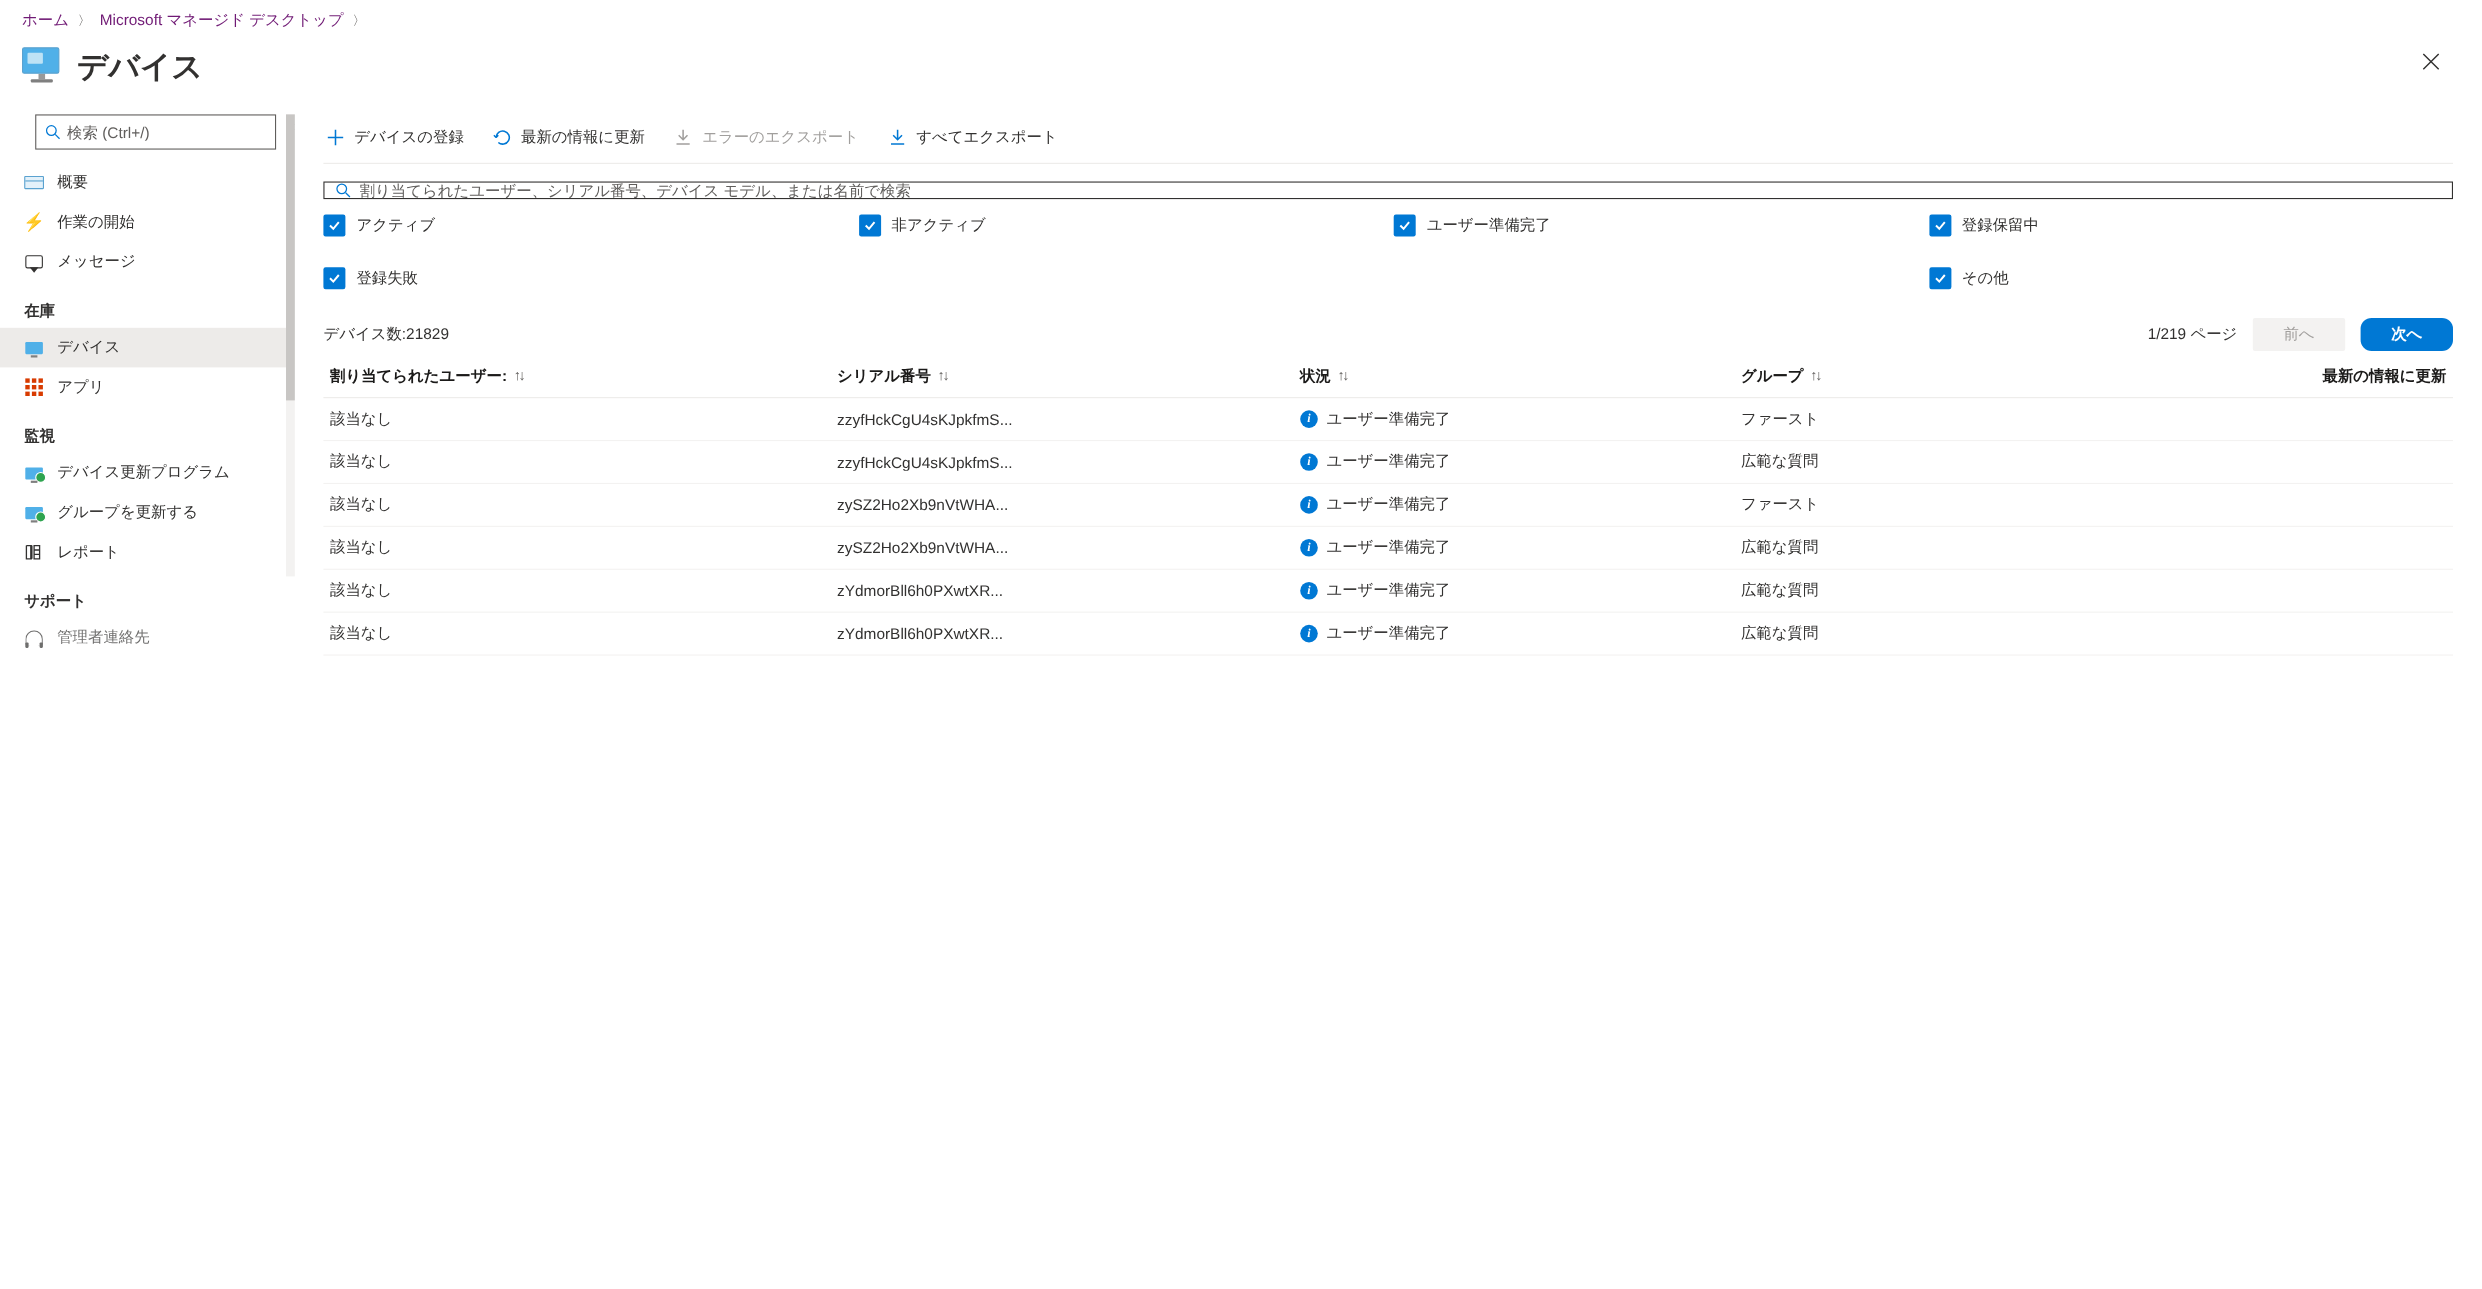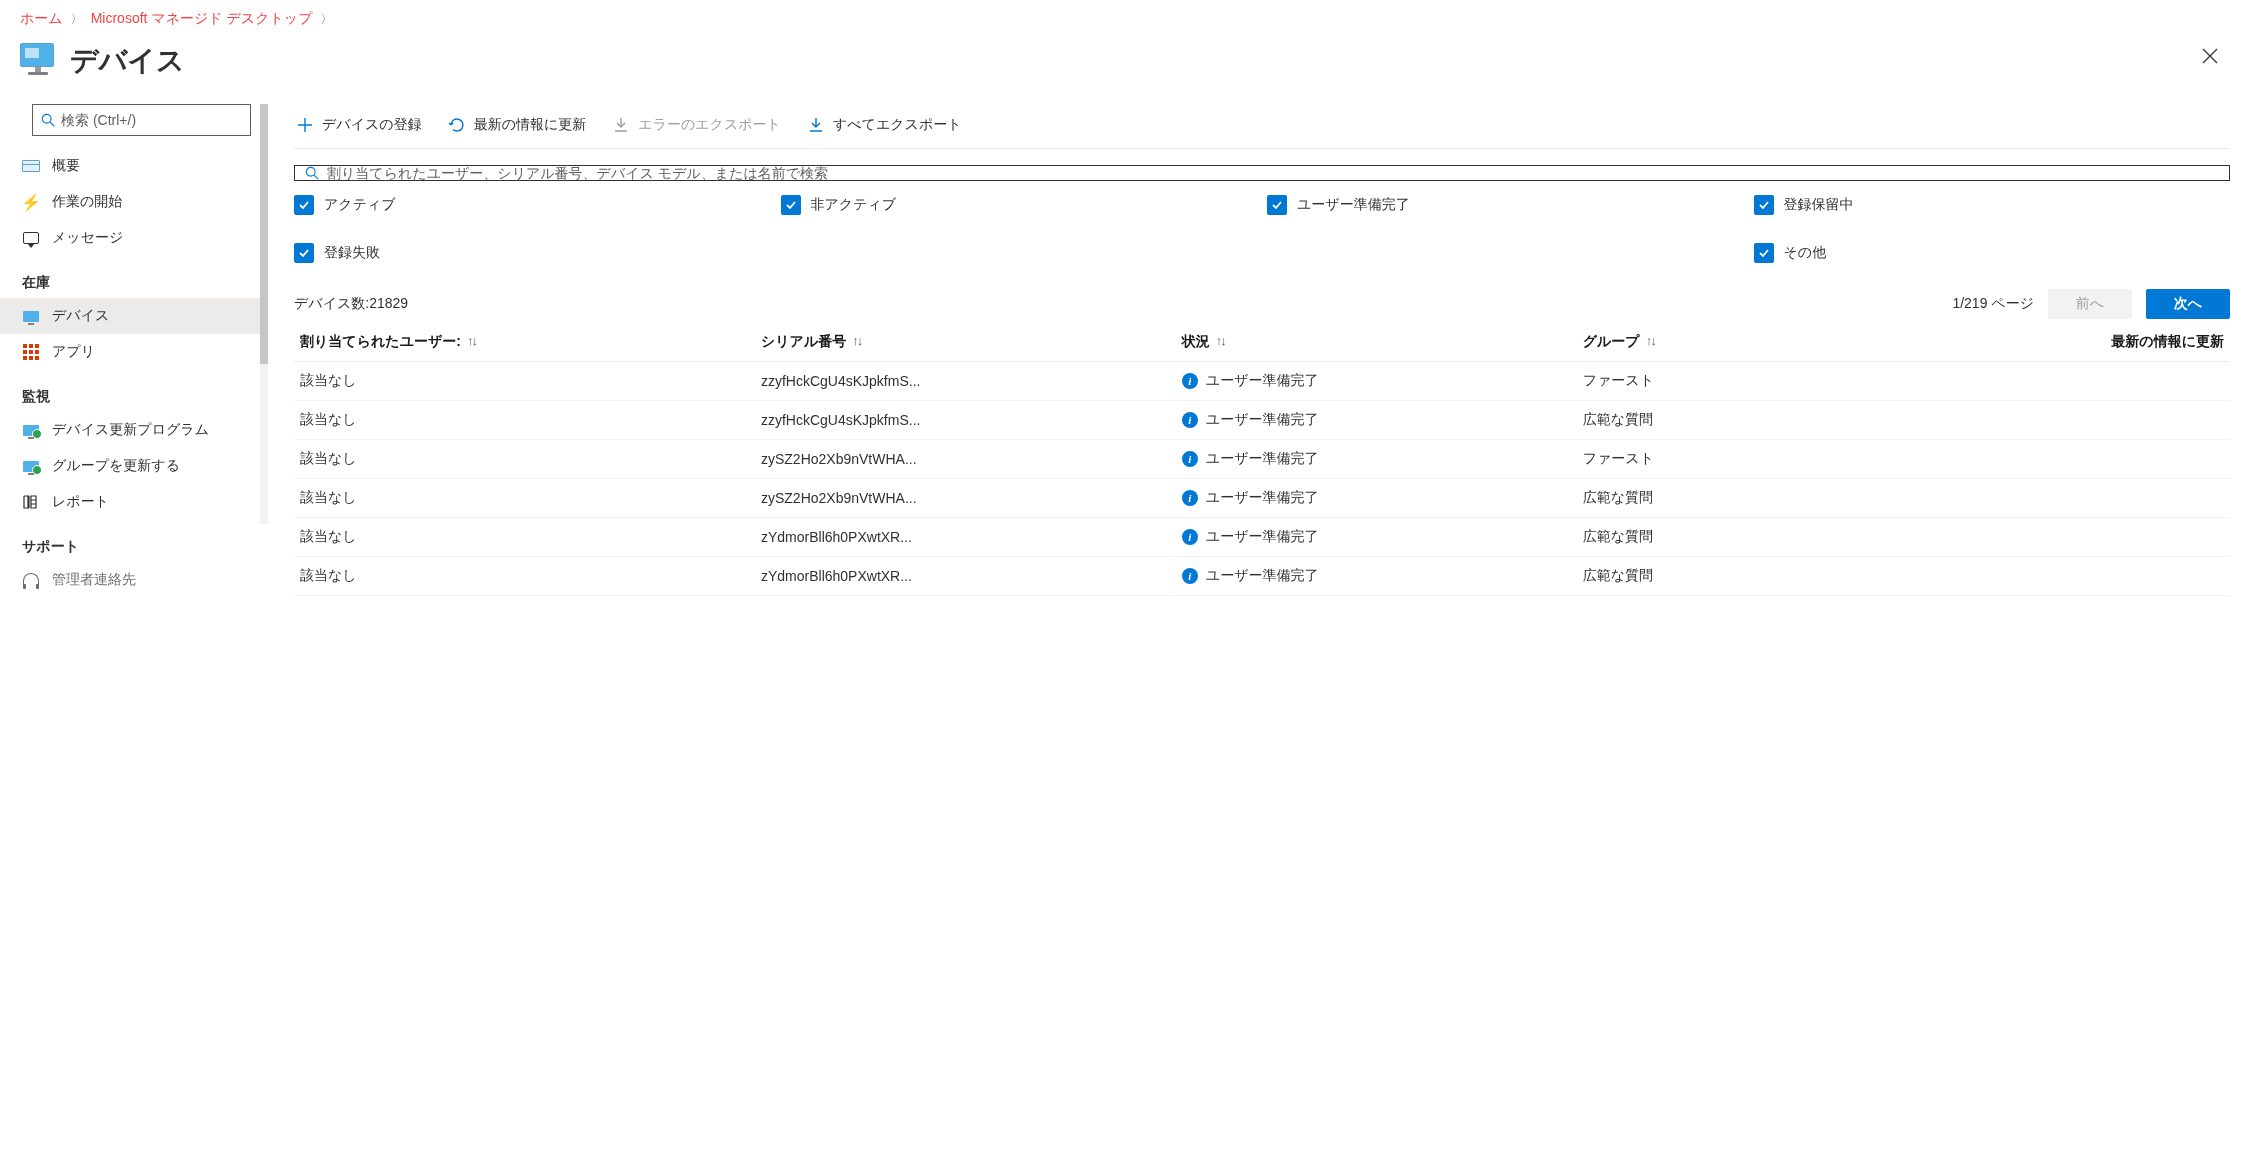--- a/index.html
+++ b/index.html
@@ -1,20 +1,20 @@
 <!DOCTYPE html>
 <html><head>
 <meta charset="utf-8">
 <style>
 * { box-sizing: border-box; margin: 0; padding: 0; }
 body { font-family: "Segoe UI", "Yu Gothic UI", Meiryo, sans-serif; font-size: 14px; color: #323130; background: #fff; overflow: hidden; }
 .app { display: flex; flex-direction: column; height: 100vh; }
 
 .breadcrumb { display: flex; align-items: center; gap: 8px; padding: 10px 20px 6px 20px; font-size: 14px; }
-.breadcrumb a { color: #ef4444; text-decoration: none; cursor: pointer; }
+.breadcrumb a { color: #701a75; text-decoration: none; cursor: pointer; }
 .breadcrumb .chev { color: #605e5c; font-size: 12px; }
 
 .header { display: flex; align-items: center; padding: 8px 20px 24px 20px; position: relative; }
 .header-icon { width: 36px; height: 36px; margin-right: 14px; position: relative; }
 .header-icon .screen { width: 34px; height: 24px; background: #50b0e8; border: 1px solid #5aa2d0; border-radius: 2px; position: relative; }
 .header-icon .screen::after { content: ""; position: absolute; top: 4px; left: 4px; width: 14px; height: 10px; background: #bde2f5; border-radius: 1px; }
 .header-icon .stand { width: 6px; height: 5px; background: #999; margin: 0 auto; }
 .header-icon .base { width: 20px; height: 3px; background: #7f7f7f; margin: 0 auto; border-radius: 1px; }
 .header-title { font-size: 28px; font-weight: 600; color: #323130; }
 .header-close { position: absolute; right: 28px; top: 4px; width: 36px; height: 36px; display: flex; align-items: center; justify-content: center; cursor: pointer; color: #323130; }
@@ -65,21 +65,21 @@
 .check-row { display: grid; grid-template-columns: 1fr 1fr 1fr 1fr; gap: 28px 10px; }
 .check { display: flex; align-items: center; gap: 10px; }
 .check .box { width: 20px; height: 20px; background: #0078d4; border-radius: 2px; display: flex; align-items: center; justify-content: center; color: #fff; cursor: pointer; }
 .check .lbl { font-size: 14px; }
 
 .count-row { padding: 18px 0 4px 0; font-size: 14px; display: flex; align-items: center; justify-content: space-between; }
 .pager { display: flex; align-items: center; gap: 14px; }
 .pager-info { font-size: 14px; }
 .pbtn { min-width: 84px; height: 30px; display: flex; align-items: center; justify-content: center; cursor: pointer; font-size: 14px; border-radius: 2px; }
 .pbtn.prev { background: #f3f2f1; color: #a19f9d; }
-.pbtn.next { background: #0078d4; color: #fff; font-weight: 600; }
+.pbtn.next { background: #0078d4; color: #fff; font-weight: 600; border-radius: 10px; }
 
 .table { flex: 1; min-height: 0; }
 .thead, .trow { display: grid; grid-template-columns: 1.15fr 1.05fr 1fr 0.9fr 0.7fr; align-items: center; padding: 10px 6px; }
 .thead { font-weight: 700; border-bottom: 1px solid #edebe9; color: #1b1a19; }
 .thead .th { display: flex; align-items: flex-start; gap: 6px; }
 .sort { font-size: 13px; color: #605e5c; letter-spacing: -2px; }
 .trow { border-bottom: 1px solid #f3f2f1; color: #323130; }
 .td-status { display: flex; align-items: center; gap: 8px; }
 .info-ic { width: 16px; height: 16px; border-radius: 50%; background: #0078d4; color: #fff; display: flex; align-items: center; justify-content: center; font-size: 11px; font-weight: 700; font-style: italic; font-family: Georgia, serif; flex-shrink: 0; }
 .ellip { white-space: nowrap; overflow: hidden; text-overflow: ellipsis; }

